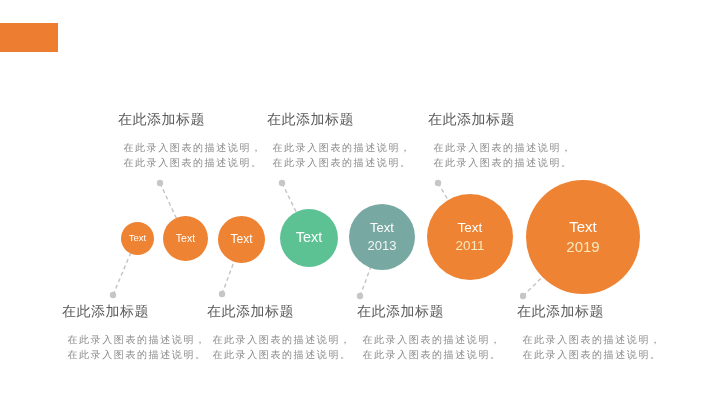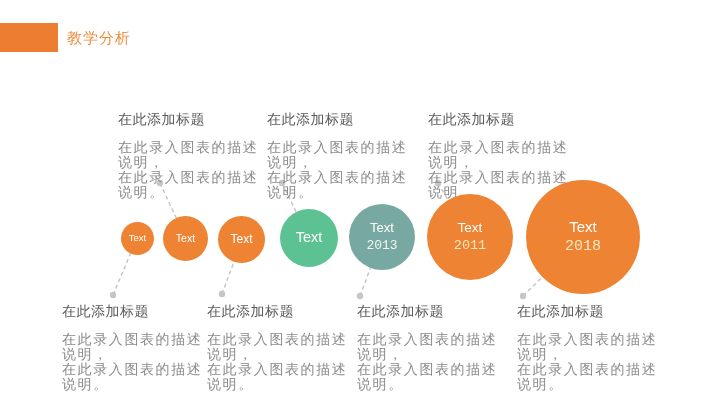--- a/index.html
+++ b/index.html
@@ -8,49 +8,48 @@
     font-family:"Liberation Sans","DejaVu Sans",sans-serif;
   }
   
   .header-bar{position:absolute;left:0;top:23px;width:58px;height:29px;background:#ED7D31;}
   .header-title{position:absolute;left:67px;top:29px;font-size:15px;letter-spacing:1px;color:#ED8B3C;}
   
   .connectors{position:absolute;left:0;top:0;z-index:1;}
   
   .block{position:absolute;width:150px;z-index:2;}
   .block-title{font-size:14px;color:#5A5A5A;letter-spacing:0.5px;margin-bottom:11px;}
-  .block-line{font-size:14px;color:#8A8A8A;letter-spacing:1.6px;line-height:15px;}
+  .block-line{font-size:10px;color:#8A8A8A;letter-spacing:1.6px;line-height:15px;text-align:center;}
   .t1{left:118px;top:111px;} .t2{left:267px;top:111px;} .t3{left:428px;top:111px;}
   .b1{left:62px;top:303px;} .b2{left:207px;top:303px;} .b3{left:357px;top:303px;} .b4{left:517px;top:303px;}
   
   .circle{
     position:absolute;z-index:3;border-radius:50%;
     display:flex;flex-direction:column;align-items:center;justify-content:center;
     color:#ffffff;text-align:center;line-height:1.35;
   }
   .orange{background:#EE8333;}
   .green{background:#5CC294;}
   .teal{background:#78A8A2;}
-  .year{color:#F7E8BE;font-family:Liberation Mono, monospace;}
+  .year{color:#F7E8BE;}
   .teal .year{color:#F2F7F4;}
   .c1{left:121px;top:222px;width:33px;height:33px;font-size:9.5px;}
   .c2{left:163px;top:216px;width:45px;height:45px;font-size:10.5px;}
   .c3{left:218px;top:216px;width:47px;height:47px;font-size:12px;}
   .c4{left:280px;top:209px;width:58px;height:58px;font-size:14.5px;}
   .c5{left:349px;top:204px;width:66px;height:66px;font-size:13px;}
   .c6{left:427px;top:194px;width:86px;height:86px;font-size:13.5px;}
   .c7{left:526px;top:180px;width:114px;height:114px;font-size:15px;}
 </style>
 </head>
 <body>
 
 <div class="slide">
 
   <div class="header-bar"></div>
-  <div class="header-title">教学分析</div>
 
   <svg class="connectors" width="720" height="405" viewBox="0 0 720 405">
     <g stroke="#C4C4C4" stroke-width="1.4" stroke-dasharray="4 3">
       <line x1="160" y1="183" x2="186" y2="239"></line>
       <line x1="282" y1="183" x2="309" y2="238"></line>
       <line x1="438" y1="183" x2="470" y2="237"></line>
       <line x1="113" y1="295" x2="137" y2="238"></line>
       <line x1="222" y1="294" x2="242" y2="240"></line>
       <line x1="360" y1="296" x2="382" y2="237"></line>
       <line x1="523" y1="296" x2="583" y2="237"></line>
@@ -118,16 +117,16 @@
   <div class="circle c5 teal">
     <span>Text</span>
     <span class="year">2013</span>
   </div>
   <div class="circle c6 orange">
     <span>Text</span>
     <span class="year">2011</span>
   </div>
   <div class="circle c7 orange">
     <span>Text</span>
-    <span class="year">2018</span>
+    <span class="year">2019</span>
   </div>
 
 </div>
 
 </body></html>

